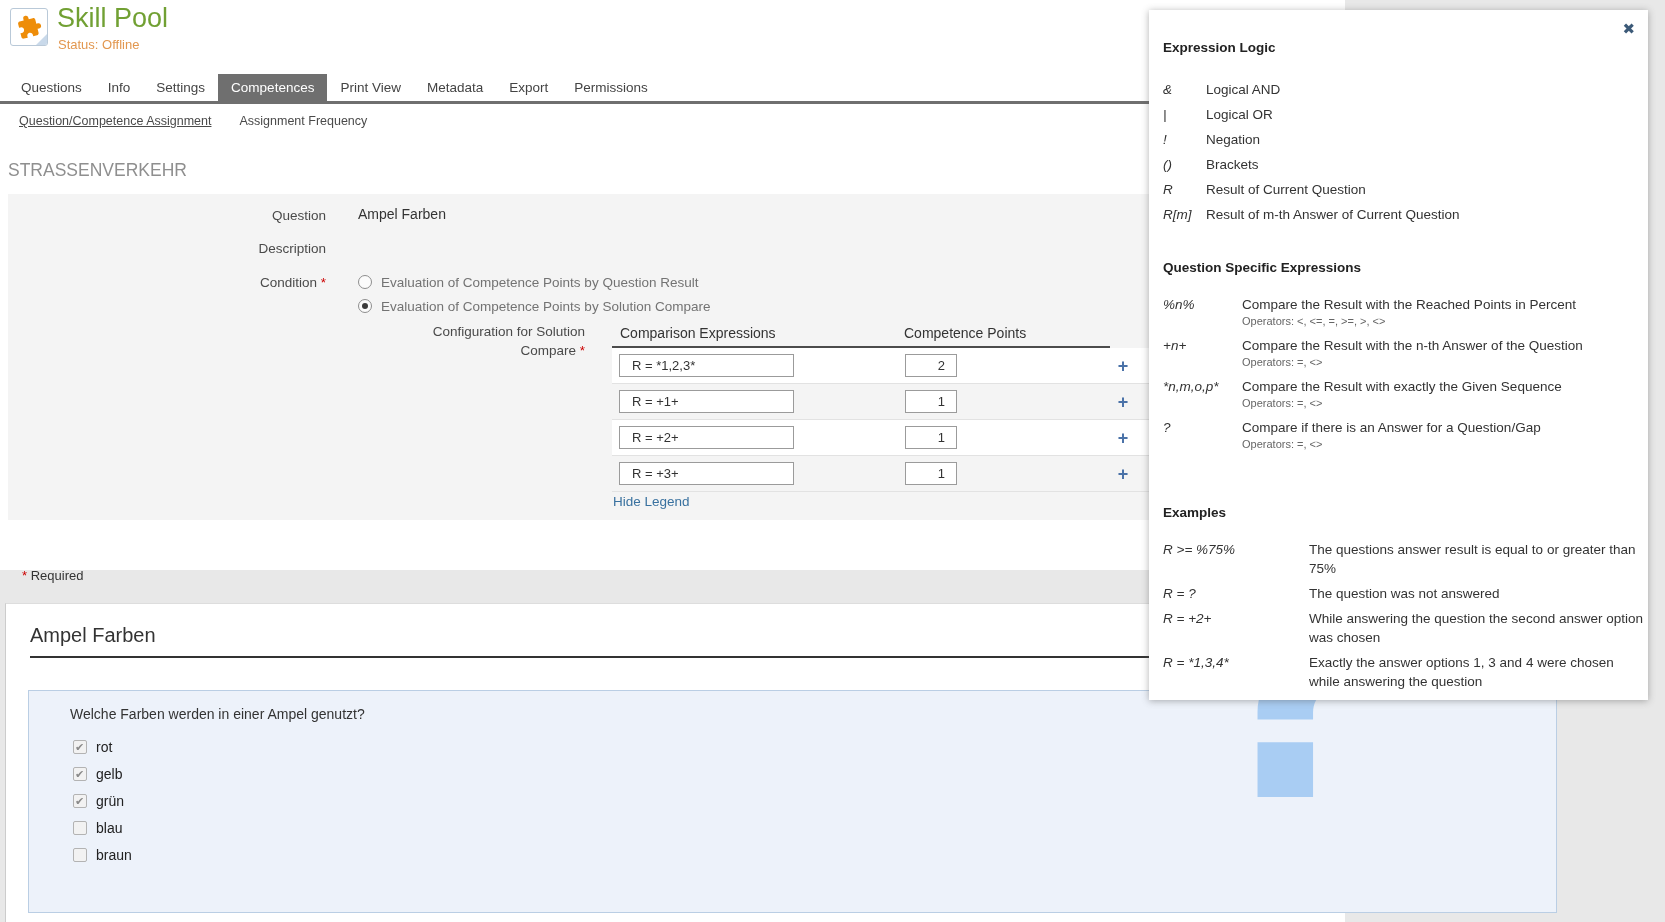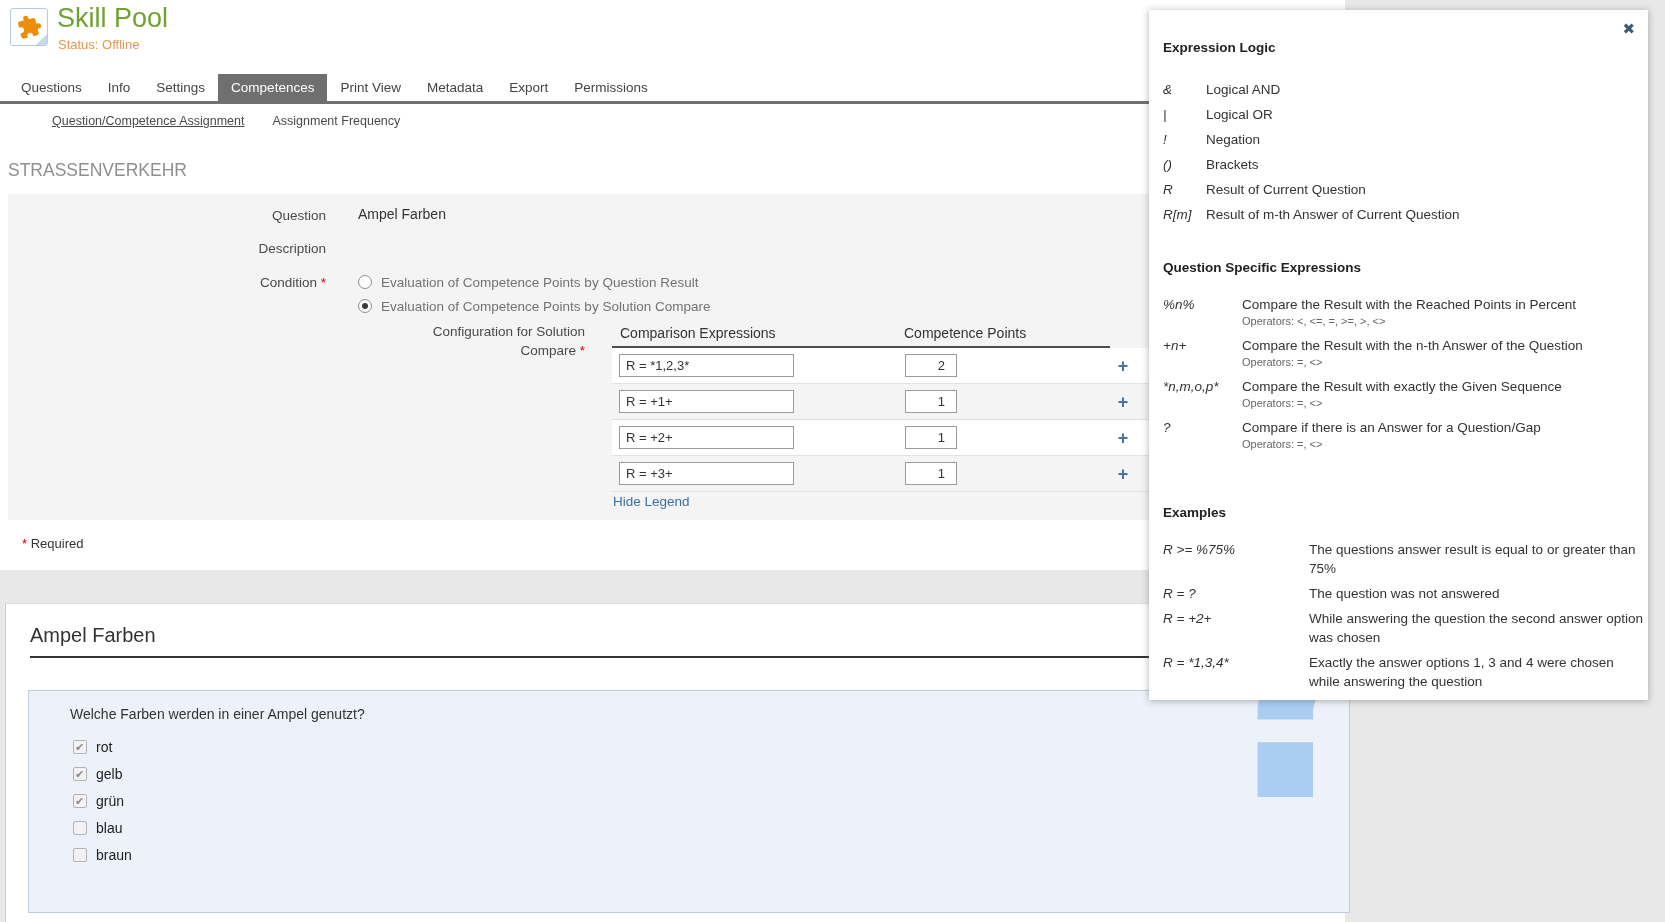--- a/index.html
+++ b/index.html
@@ -21,21 +21,21 @@
     border-left:13px solid transparent; border-bottom:13px solid #c9d9ea; }
   .page-title { position:absolute; left:57px; top:3px; font-size:27px; font-weight:normal; color:#71a033; }
   .status-line { position:absolute; left:58px; top:37px; font-size:13px; color:#e2974f; }
 
   
   .tabbar { position:absolute; left:0; top:74px; width:1345px; height:30px;
     border-bottom:3px solid #6f6f6f; display:flex; align-items:stretch; padding-left:8px; }
   .tab { padding:6px 13px 4px 13px; font-size:13.5px; color:#444; cursor:pointer; white-space:nowrap; }
   .tab.active { background:#6f6f6f; color:#fff; }
 
-  .subtabs { position:absolute; left:19px; top:114px; display:flex; gap:28px; font-size:12.5px; color:#4a4a4a;margin-left:33px; }
+  .subtabs { position:absolute; left:19px; top:114px; display:flex; gap:28px; font-size:12.5px; color:#4a4a4a; }
   .subtab { cursor:pointer; color:#4a4a4a; text-decoration:none; }
   .subtab.underlined { text-decoration:underline; }
 
   .section-title { position:absolute; left:8px; top:160px; font-size:17.5px; font-weight:normal; color:#8f8f8f; }
 
   
   .form-box { position:absolute; left:8px; top:194px; width:1331px; height:326px; background:#f4f4f4; }
   .f-label { position:absolute; left:0; width:318px; text-align:right; font-size:13.5px; color:#4a4a4a; }
   .lbl-question { top:14px; }
   .lbl-desc { top:47px; }
@@ -53,35 +53,35 @@
     font-size:13.5px; color:#4a4a4a; line-height:19px; }
 
   .ct { position:absolute; left:604px; top:126px; width:544px; }
   .ct-head { position:relative; height:28px; width:498px; border-bottom:2px solid #4c4c4c; }
   .ct-head .col1 { position:absolute; left:8px; top:5px; font-size:14px; color:#333; }
   .ct-head .col2 { position:absolute; left:292px; top:5px; font-size:14px; color:#333; }
   .ct-rows .ct-row { position:relative; height:36px; border-bottom:1px solid #e2e2e2; }
   .ct-rows .ct-row:nth-of-type(odd) { background:#fff; }
   .ct-rows .ct-row:nth-of-type(even) { background:#f4f4f4; }
   .expr-input { position:absolute; left:7px; top:6px; width:175px; height:23px; border:1px solid #9b9b9b;
-    font-size:13px; padding:0 6px; background:#fff; color:#333; font-family:inherit; }
+    font-size:13px; padding:0 12px; background:#fff; color:#333; font-family:inherit; }
   .pts-input { position:absolute; left:293px; top:6px; width:52px; height:23px; border:1px solid #9b9b9b;
     font-size:13px; text-align:right; padding:0 11px 0 4px; background:#fff; color:#333; font-family:inherit; }
   .add-btn { position:absolute; left:498px; top:6px; width:26px; height:24px; background:none; border:none;
     color:#4a72a8; font-size:18px; font-weight:bold; cursor:pointer; font-family:inherit; line-height:22px; }
   .hide-legend { position:absolute; left:605px; top:300px; font-size:13.5px; color:#39719f; cursor:pointer; text-decoration:none; }
 
-  .required-note { position:absolute; left:22px; top:536px; font-size:13px; color:#333; }
+  .required-note { position:absolute; left:22px; top:568px; font-size:13px; color:#333; }
 
   
   .bottom-panel { position:absolute; left:5px; top:603px; width:1340px; height:319px;
     background:#fff; border-left:1px solid #ccc; border-top:1px solid #ddd; }
   .preview-title { position:absolute; left:24px; top:20px; right:19px; font-size:20px; font-weight:normal;
     color:#333; padding-bottom:9px; border-bottom:2px solid #333; }
-  .question-panel { position:absolute; left:22px; top:86px; width:1322px; height:223px;
+  .question-panel { position:absolute; left:22px; top:86px; width:1529px; height:223px;
     background:#edf2fa; border:1px solid #bacee4; }
   .q-text { position:absolute; left:41px; top:15px; font-size:14px; color:#333; }
   .q-options { position:absolute; left:44px; top:42px; }
   .q-opt { display:flex; align-items:center; gap:9px; height:27px; font-size:14px; color:#222; }
   .cb { width:14px; height:14px; border:1px solid #b3b3b3; border-radius:2px; background:#f2f2f2; position:relative; flex:none; }
   .cb.checked::after { content:"\2714"; position:absolute; left:1px; top:-1px; font-size:11px; line-height:14px; color:#8a8a8a; }
 
   .watermark { position:absolute; left:1204px; top:531px; z-index:5; font-size:315px; line-height:1;
     font-weight:bold; color:#a9cdf3; font-family:"DejaVu Sans",sans-serif; pointer-events:none; }
 

